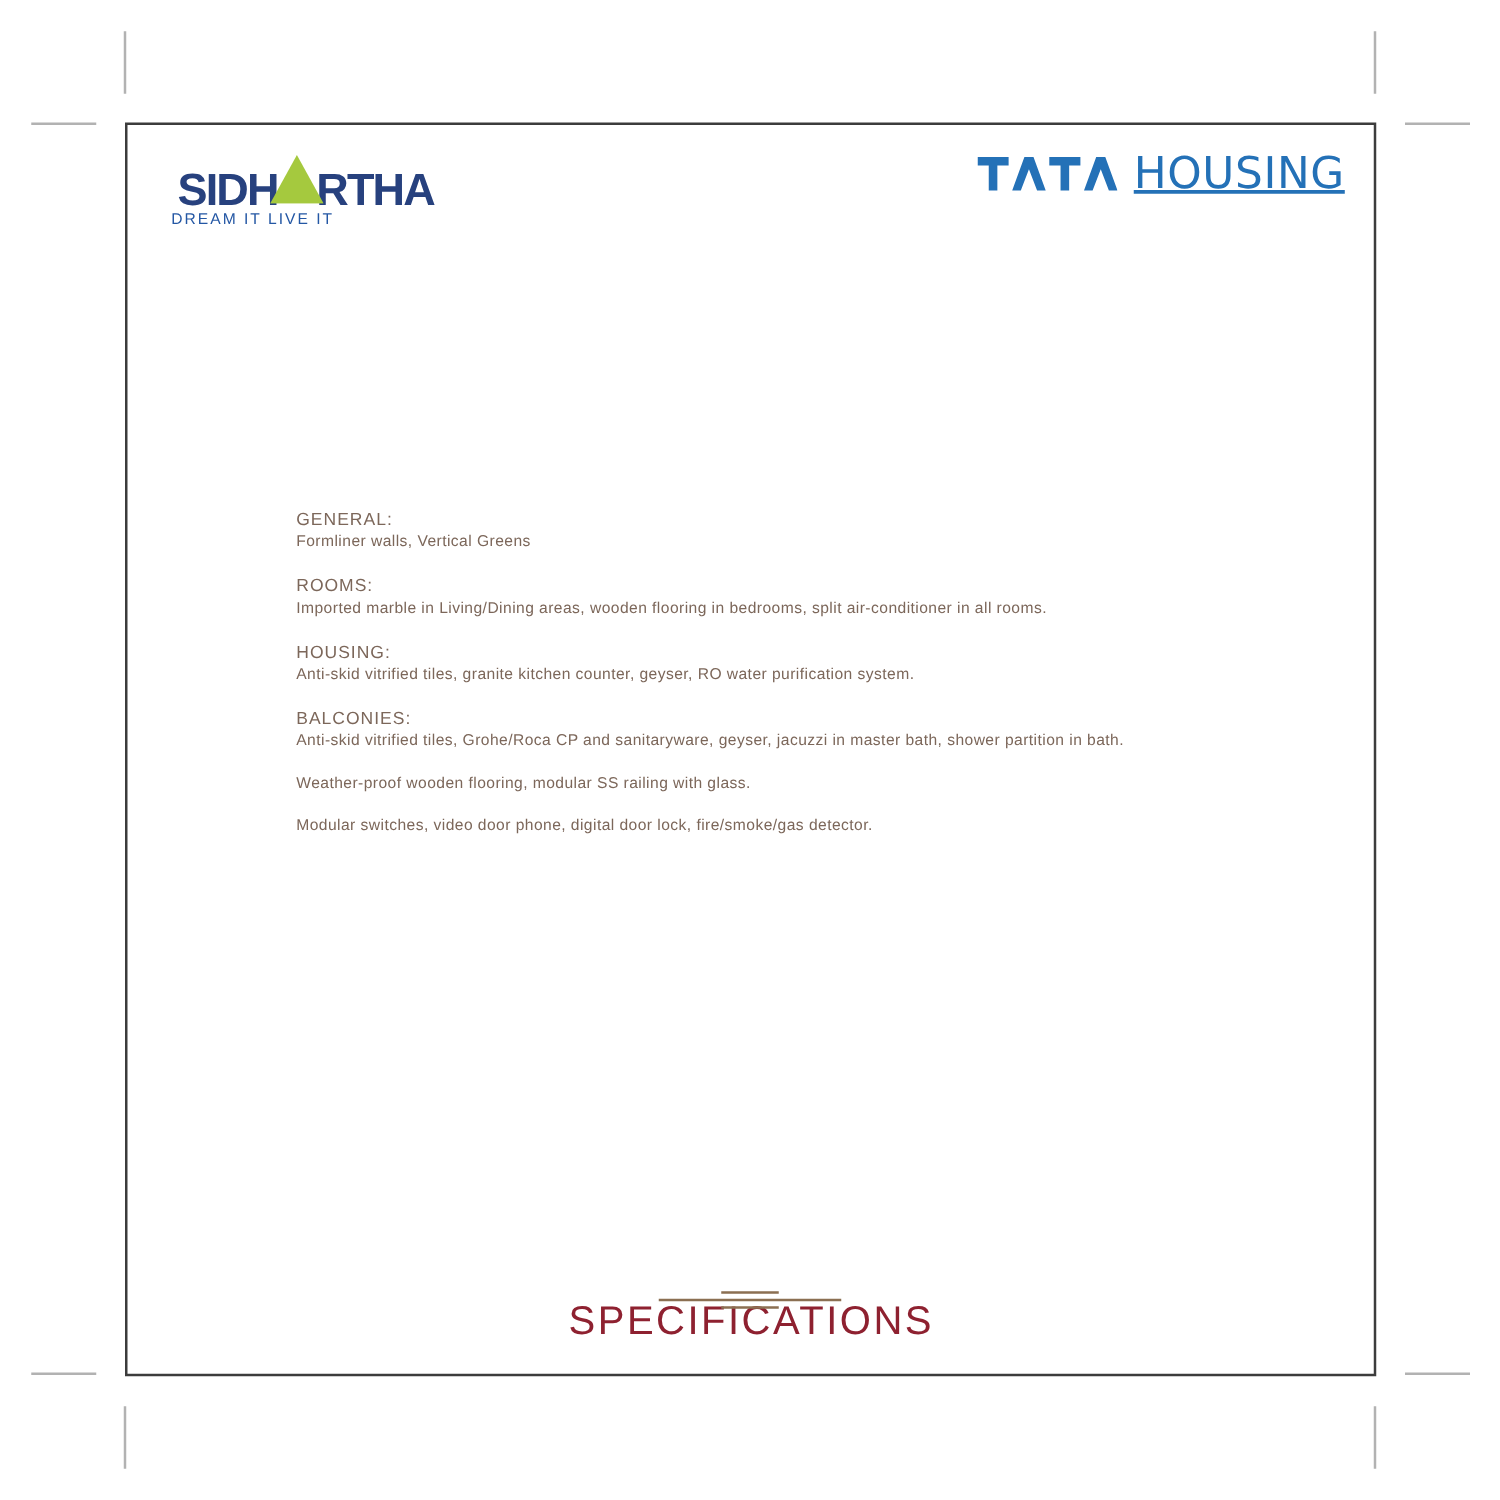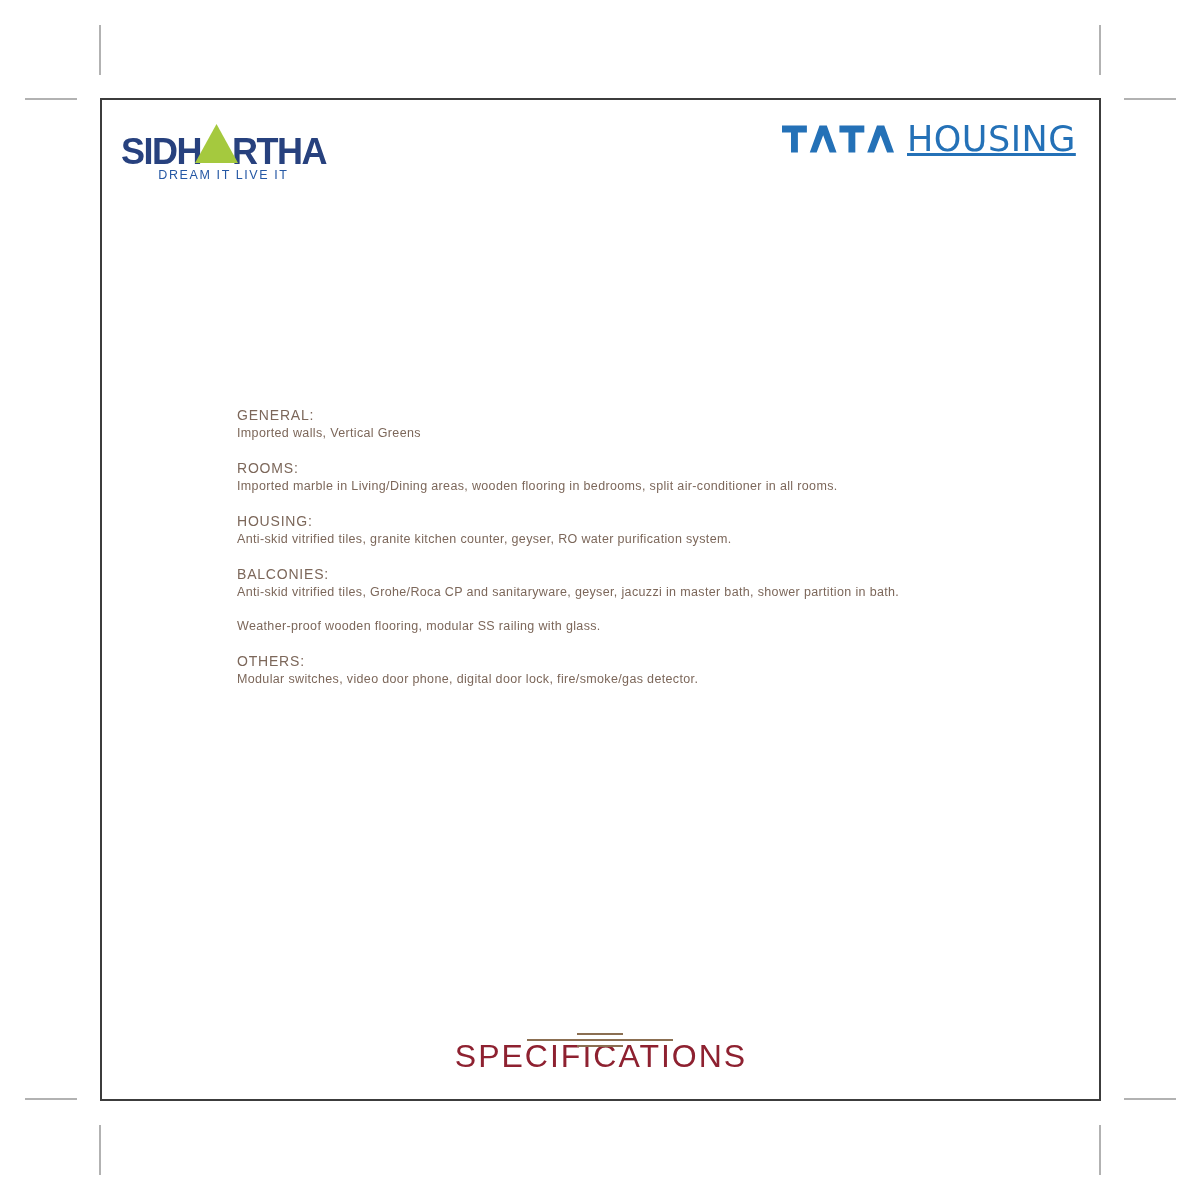--- a/index.html
+++ b/index.html
@@ -23,23 +23,23 @@
     position: absolute;
     left: 100px; top: 98px;
     width: 1001px; height: 1003px;
     border: 2px solid var(--border-dark, #3c3c3c);
     background: #ffffff;
   }
 
   
   .sidhartha {
     position: absolute;
-    left: 116px; top: 124px;
+    left: 137px; top: 124px;
     width: 215px;
-    text-align: center;
+    text-align: left;
   }
   .sidhartha-word {
     display: flex;
     align-items: flex-end;
     justify-content: center;
     font-weight: 700;
     font-size: 36px;
     line-height: 1;
     letter-spacing: -1.5px;
     color: var(--navy, #27417e);
@@ -154,39 +154,38 @@
         <path d="M60 0 H86 V7.2 H76.6 V28 H69.4 V7.2 H60 Z"></path>
         <path d="M99.2 0 L106.8 0 L117 28 L109.8 28 L103 10.2 L96.2 28 L89 28 Z"></path>
       </g>
     </svg>
     <span class="tata-housing-word">HOUSING</span>
   </div>
 
   <div class="spec-list">
       <div class="spec-section">
         <div class="spec-heading">GENERAL:</div>
-        <div class="spec-body">Imported walls, Vertical Greens</div>
+        <div class="spec-body">Formliner walls, Vertical Greens</div>
       </div>
       <div class="spec-section">
         <div class="spec-heading">ROOMS:</div>
         <div class="spec-body">Imported marble in Living/Dining areas, wooden flooring in bedrooms, split air-conditioner in all rooms.</div>
       </div>
       <div class="spec-section">
         <div class="spec-heading">HOUSING:</div>
         <div class="spec-body">Anti-skid vitrified tiles, granite kitchen counter, geyser, RO water purification system.</div>
       </div>
       <div class="spec-section">
         <div class="spec-heading">BALCONIES:</div>
         <div class="spec-body">Anti-skid vitrified tiles, Grohe/Roca CP and sanitaryware, geyser, jacuzzi in master bath, shower partition in bath.</div>
       </div>
       <div class="spec-section">
         <div class="spec-body">Weather-proof wooden flooring, modular SS railing with glass.</div>
       </div>
       <div class="spec-section">
-        <div class="spec-heading">OTHERS:</div>
         <div class="spec-body">Modular switches, video door phone, digital door lock, fire/smoke/gas detector.</div>
       </div>
     </div>
 
   <div class="footer-title">SPECIFICATIONS</div>
   <div class="ornament-line orn-top"></div>
   <div class="ornament-line orn-long"></div>
   <div class="ornament-line orn-bot"></div>
 
 </div>

